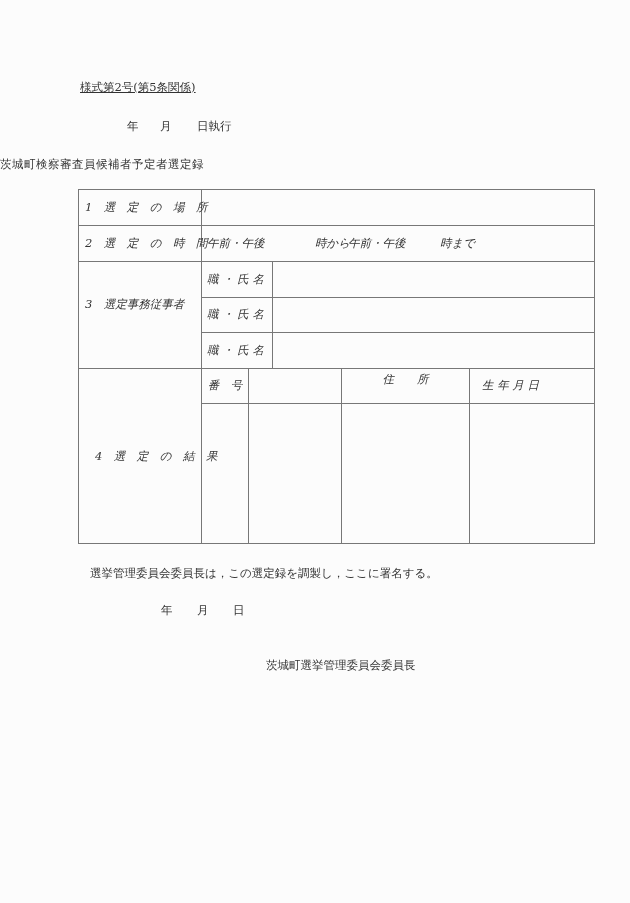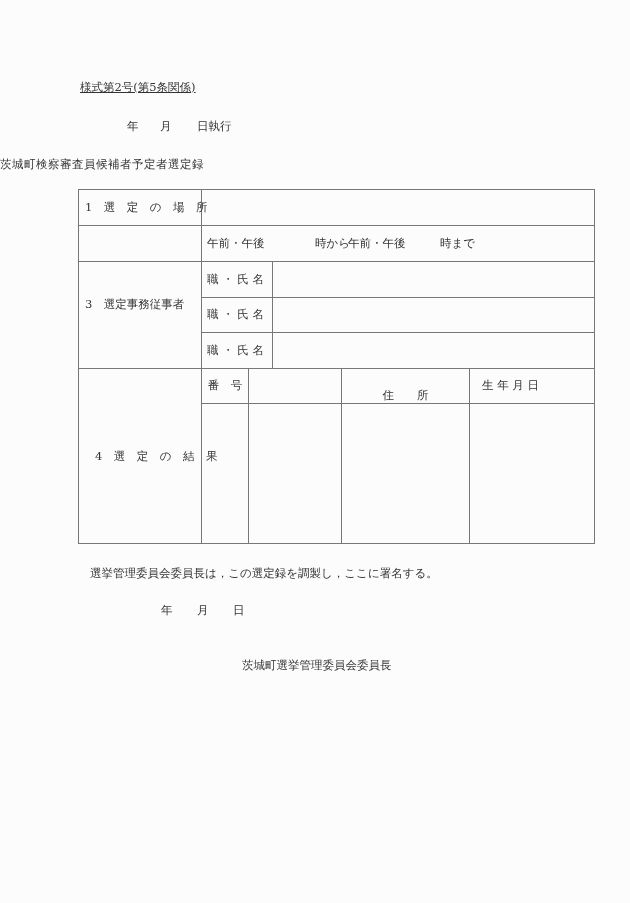--- a/index.html
+++ b/index.html
@@ -5,28 +5,28 @@
   html, body { margin:0; padding:0; }
   body {
     width:630px; height:903px; background:#fcfcfc; position:relative; overflow:hidden;
     font-family:"DejaVu Serif","Liberation Serif",serif; color:#333; font-size:11.5px;
   }
   .abs { position:absolute; white-space:nowrap; }
   .form-no { left:80px; top:80px;text-decoration:underline; }
   .exec-date { left:0; top:119px; width:630px; }
   .exec-date span { position:absolute; }
   .title { left:0; width:630px; top:157px; text-align:left; letter-spacing:0.5px; }
-  .tbl { position:absolute; left:78px; top:189px; width:517px; height:355px; border:1.5px solid #777; box-sizing:border-box; }
+  .tbl { position:absolute; left:78px; top:189px; width:517px; height:355px; border:1.5px solid #777; box-sizing:border-box;font-style:italic; }
   .ln { position:absolute; background:#777; }
   .h { height:1px; } .v { width:1px; }
   .cell { position:absolute; display:flex; align-items:center; white-space:nowrap; }
   .statement { left:90px; top:566px; }
   .sign-date { left:0; top:603px; width:630px; }
   .sign-date span { position:absolute; }
-  .signer { left:242px; top:658px; }
+  .signer { left:266px; top:658px; }
 </style>
 </head>
 <body>
 
 <div class="abs form-no">様式第2号(第5条関係)</div>
 <div class="abs exec-date">
   <span style="left:127px">年</span>
   <span style="left:160px">月</span>
   <span style="left:197px">日執行</span>
 </div>
@@ -43,36 +43,37 @@
 
   <div class="ln v" style="left:122px;top:0;bottom:0"></div>
   <div class="ln v" style="left:193px;top:71px;height:107px"></div>
   <div class="ln v" style="left:169px;top:178px;bottom:0"></div>
   <div class="ln v" style="left:262px;top:178px;bottom:0"></div>
   <div class="ln v" style="left:390px;top:178px;bottom:0"></div>
 
   <div class="cell" style="left:6px;top:0;height:35px">1　選　定　の　場　所</div>
   <div class="cell" style="left:123px;top:0;width:349px;height:35px"></div>
 
+  <div class="cell" style="left:6px;top:35px;height:36px">2　選　定　の　時　間</div>
   <div class="cell" style="left:128px;top:35px;height:36px">午前・午後</div>
   <div class="cell" style="left:236px;top:35px;height:36px">時から</div>
   <div class="cell" style="left:269px;top:35px;height:36px">午前・午後</div>
   <div class="cell" style="left:361px;top:35px;height:36px">時まで</div>
 
   <div class="cell" style="left:6px;top:61px;height:107px">3　選定事務従事者</div>
   <div class="cell" style="left:128px;top:71px;height:36px">職 ・ 氏 名</div>
   <div class="cell" style="left:194px;top:71px;width:278px;height:36px"></div>
   <div class="cell" style="left:128px;top:107px;height:35px">職 ・ 氏 名</div>
   <div class="cell" style="left:194px;top:107px;width:278px;height:35px"></div>
   <div class="cell" style="left:128px;top:142px;height:36px">職 ・ 氏 名</div>
   <div class="cell" style="left:194px;top:142px;width:278px;height:36px"></div>
 
   <div class="cell" style="left:16px;top:178px;height:176px">4　選　定　の　結　果</div>
   <div class="cell" style="left:123px;top:178px;width:46px;height:35px;justify-content:center">番　号</div>
-  <div class="cell" style="left:263px;top:188px;width:127px;height:35px;justify-content:center">住　　所</div>
+  <div class="cell" style="left:263px;top:172px;width:127px;height:35px;justify-content:center">住　　所</div>
   <div class="cell" style="left:391px;top:178px;width:81px;height:35px;justify-content:center">生 年 月 日</div>
   <div class="cell" style="left:123px;top:214px;width:349px;height:139px"></div>
 </div>
 
 <div class="abs statement">選挙管理委員会委員長は，この選定録を調製し，ここに署名する。</div>
 <div class="abs sign-date">
   <span style="left:161px">年</span>
   <span style="left:197px">月</span>
   <span style="left:233px">日</span>
 </div>

